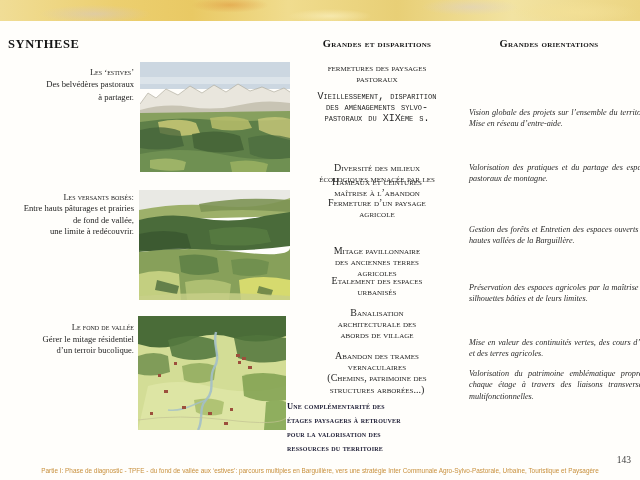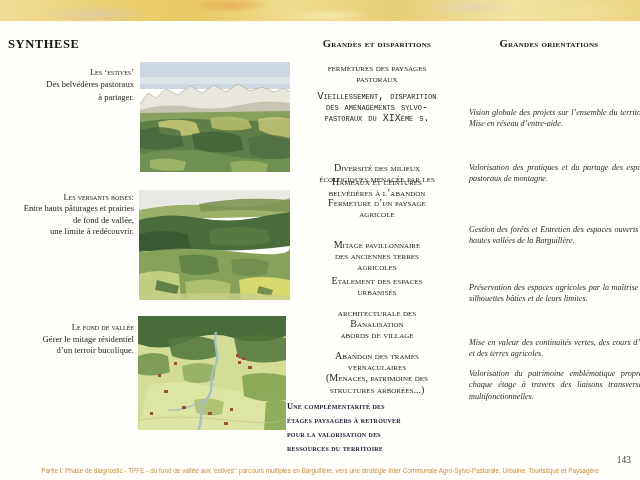--- a/index.html
+++ b/index.html
@@ -40,21 +40,21 @@
   .img3{left:138px;top:316px;width:148px;height:114px;}
   .illus svg{display:block;width:100%;height:100%;}
 
   
   .menace{position:absolute;left:296px;width:162px;text-align:center;font-size:10px;line-height:11.2px;color:#262626;}
   .m1{top:62px;}
   .m2{top:91px;font-family:Liberation Mono, monospace;}
   .m3{top:134px;margin-top:28px;}
   .m4{top:176px;}
   .m5{top:197px;}
-  .m6{top:239px;text-align:center;}
+  .m6{top:245px;text-align:center;}
   .m7{top:275px;}
   .m8{top:307px;}
   .m9{top:350px;}
 
   .statement{
     position:absolute;left:287px;top:400px;width:180px;text-align:left;
     font-size:8.4px;font-weight:bold;line-height:14px;color:#1b1b33;letter-spacing:0.2px;
   }
 
   
@@ -186,44 +186,44 @@
     <span class="ln">Vieillessement, disparition</span>
     <span class="ln">des aménagements sylvo-</span>
     <span class="ln">pastoraux du XIXème s.</span>
   </div>
   <div class="menace sc m3">
     <span class="ln">Diversité des milieux</span>
     <span class="ln">écologiques menacée par les</span>
   </div>
   <div class="menace sc m4">
     <span class="ln">Hameaux et ceintures</span>
-    <span class="ln">belvédères à l’abandon</span>
+    <span class="ln">maîtrise à l’abandon</span>
   </div>
   <div class="menace sc m5">
     <span class="ln">Fermeture d’un paysage</span>
     <span class="ln">agricole</span>
   </div>
   <div class="menace sc m6">
     <span class="ln">Mitage pavillonnaire</span>
     <span class="ln">des anciennes terres</span>
     <span class="ln">agricoles</span>
   </div>
   <div class="menace sc m7">
     <span class="ln">Etalement des espaces</span>
     <span class="ln">urbanisés</span>
   </div>
   <div class="menace sc m8">
+    <span class="ln">Banalisation</span>
     <span class="ln">architecturale des</span>
-    <span class="ln">Banalisation</span>
     <span class="ln">abords de village</span>
   </div>
   <div class="menace sc m9">
     <span class="ln">Abandon des trames</span>
     <span class="ln">vernaculaires</span>
-    <span class="ln">(Menaces, patrimoine des</span>
+    <span class="ln">(Chemins, patrimoine des</span>
     <span class="ln">structures arborées...)</span>
   </div>
 
   <div class="statement sc">
     <span class="ln">Une complémentarité des</span>
     <span class="ln">étages paysagers à retrouver</span>
     <span class="ln">pour la valorisation des</span>
     <span class="ln">ressources du territoire</span>
   </div>
 

